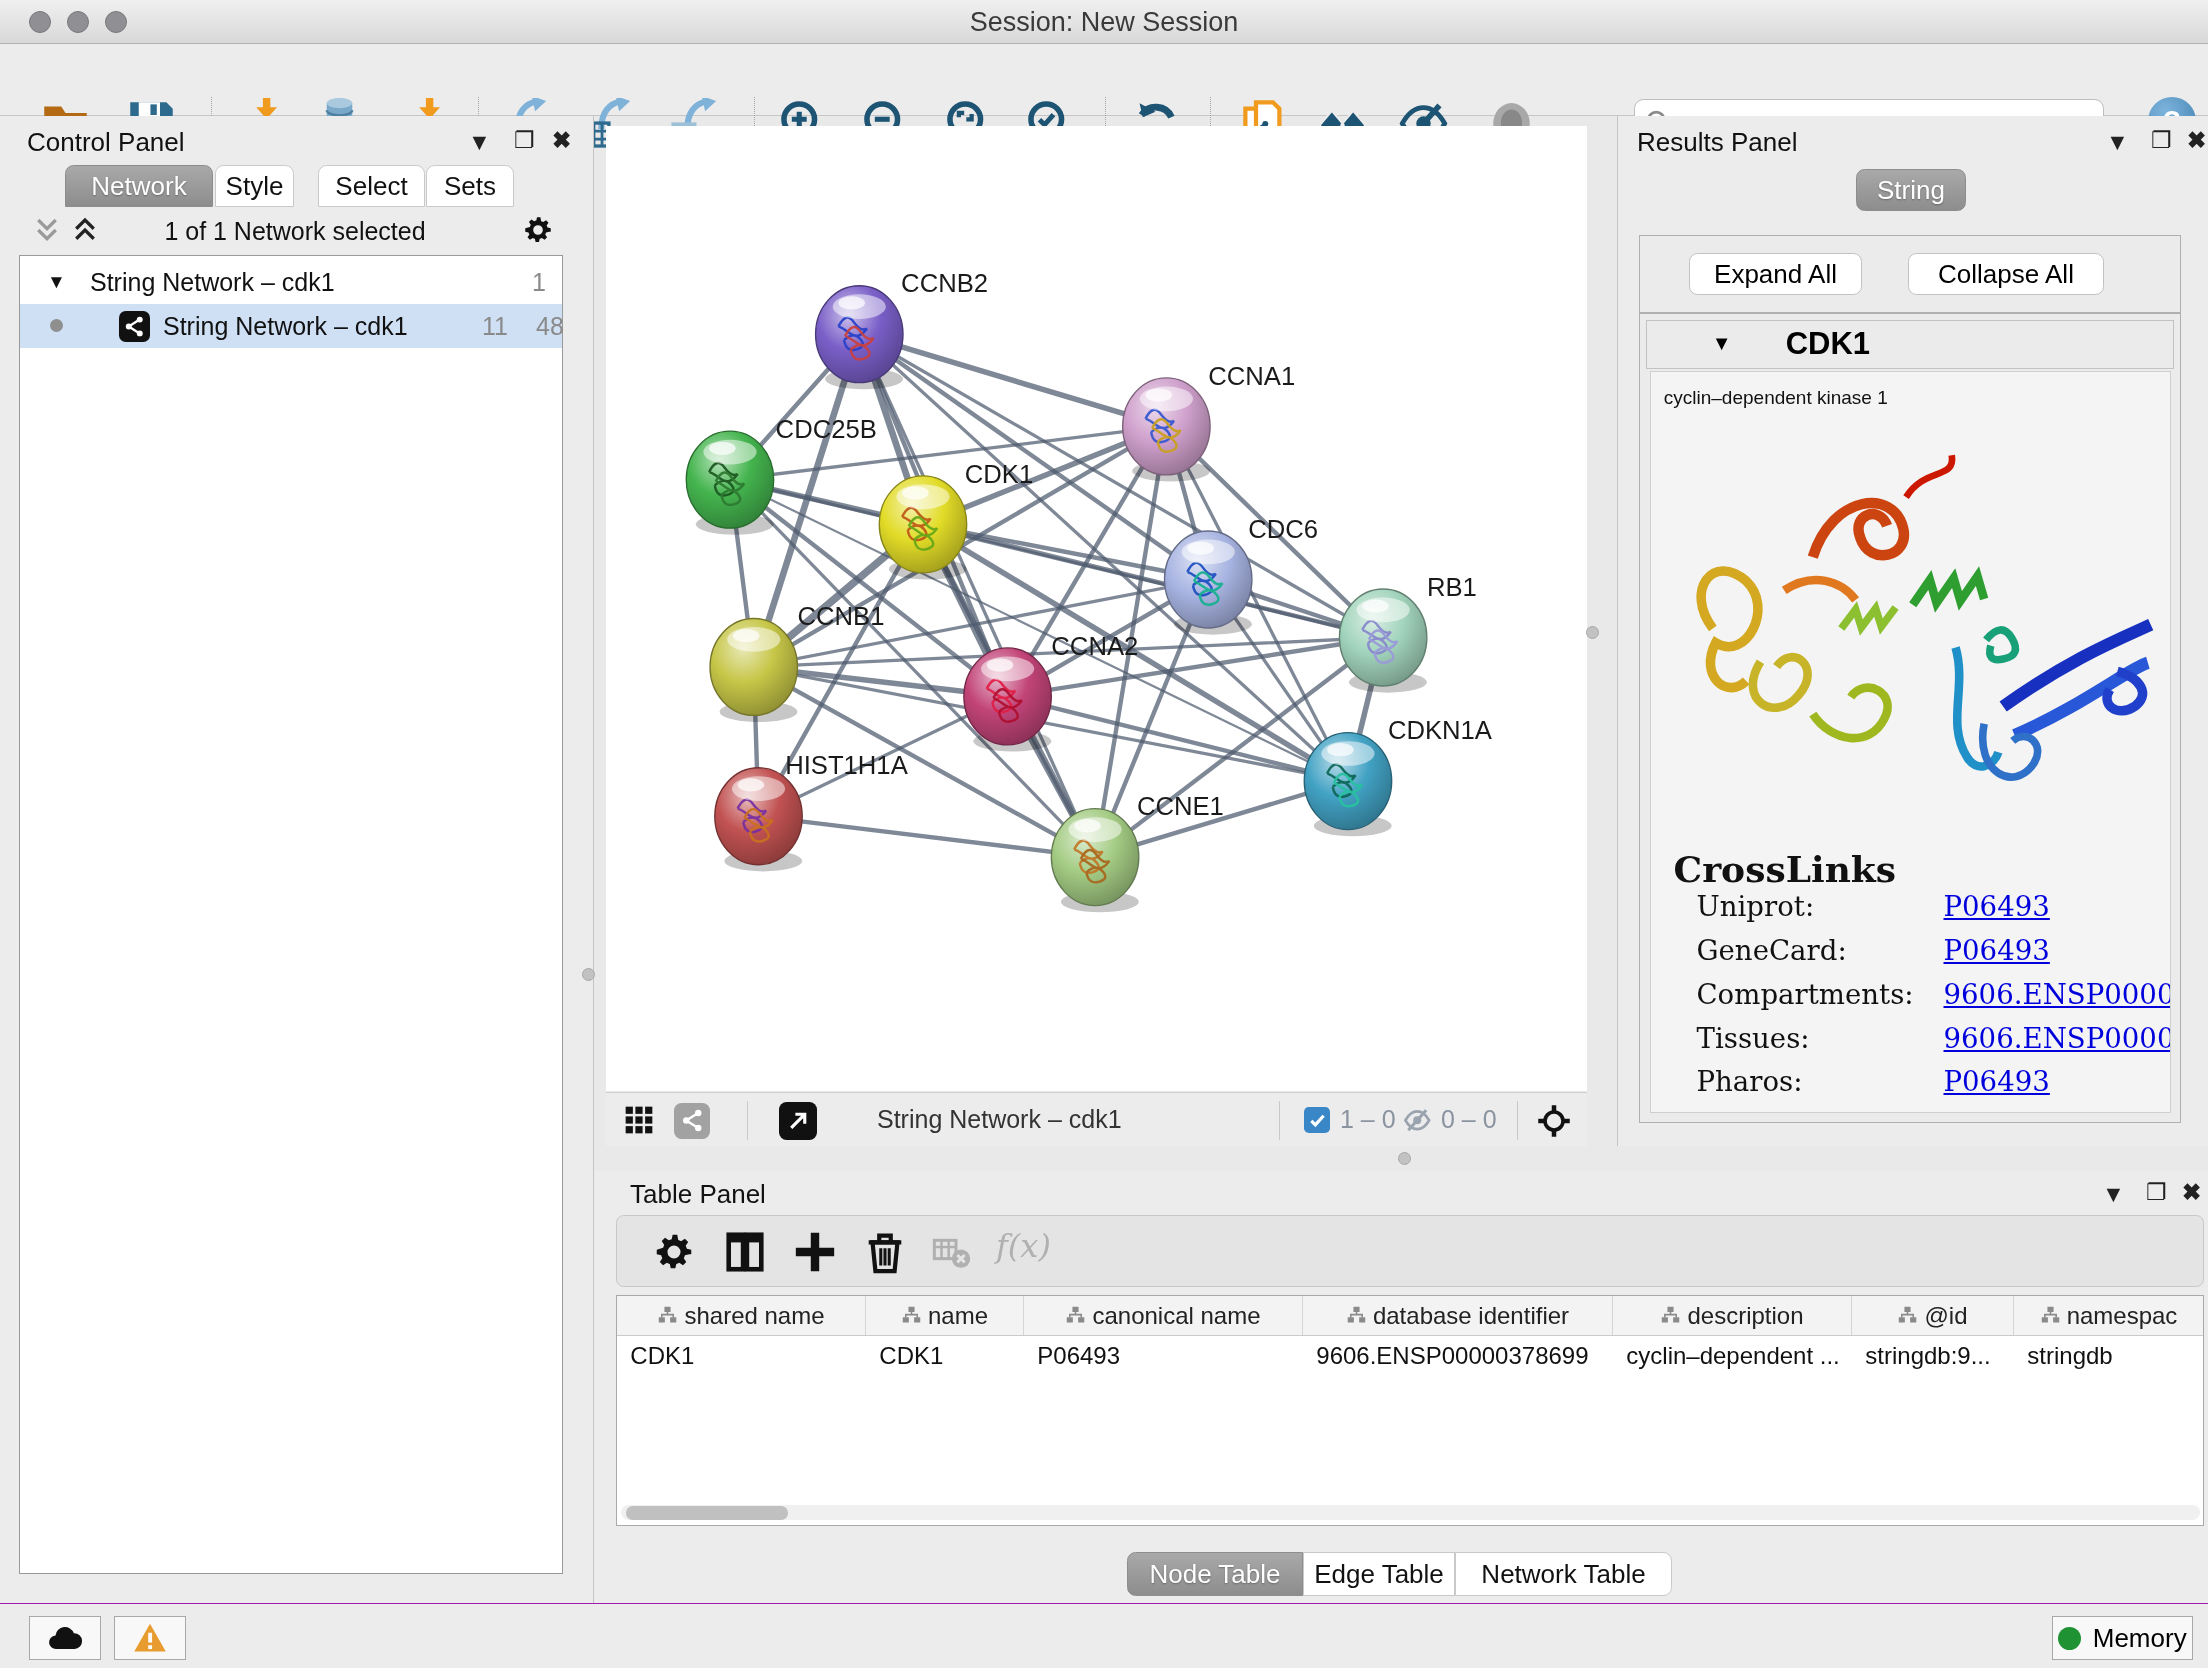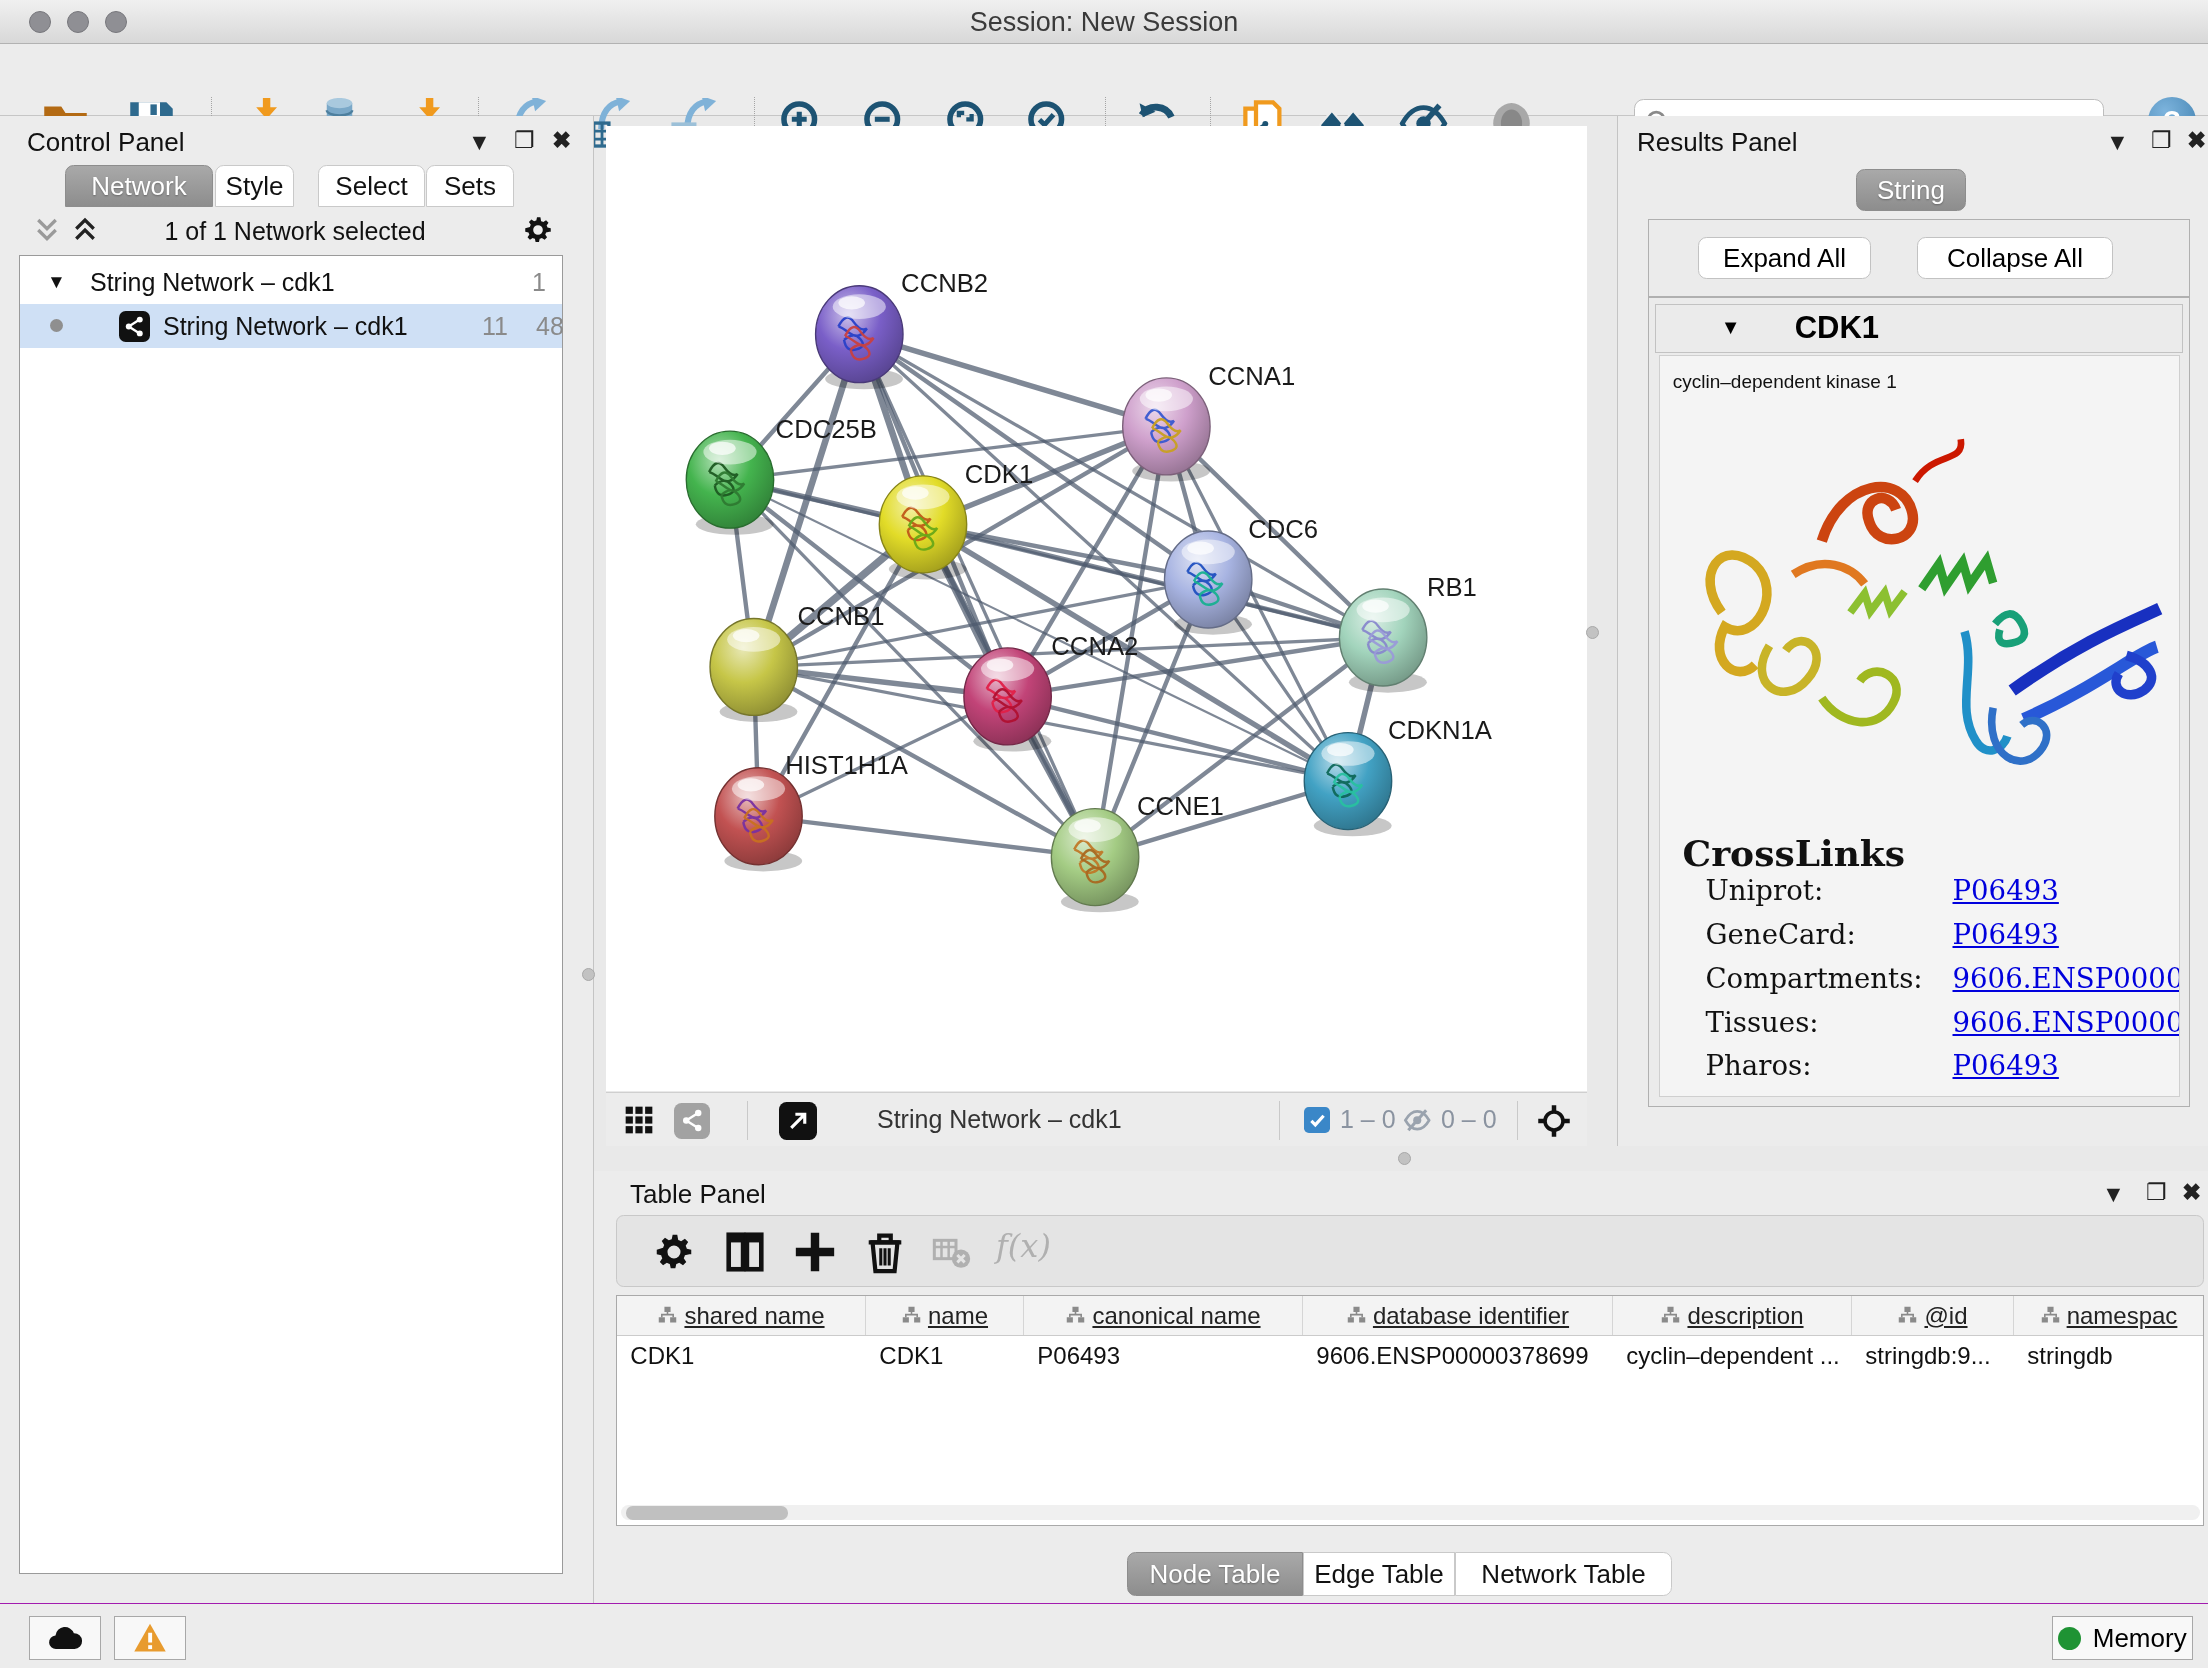--- a/index.html
+++ b/index.html
@@ -40,35 +40,35 @@
   .nf-sep { position:absolute; top:7.6px; height:39px; width:0; border-left:1px solid #c9c9c9; }
   .nf-txt { position:absolute; font-size:25px; color:#333; top:12.4px; }
   .nf-cnt { color:#8a93a0; }
   #nf-check { position:absolute; left:698px; top:14.3px; width:26px; height:26px; background:#3a87c8; border-radius:4.8px; }
 
   
   .dot { position:absolute; width:13.3px; height:13.3px; border-radius:50%; background:#c2c2c2; border:1px solid #a8a8a8; cursor:pointer; }
 
   
   #results-panel { left:1617px; top:116px; width:592px; height:1030px; background:#ececec; border-left:1px solid #c4c4c4; }
-  .rp-box { position:absolute; left:30px; width:542px; border:1px solid #b0b0b0; background:#ebebeb; }
+  .rp-box { position:absolute; left:21px; width:542px; border:1px solid #b0b0b0; background:#ebebeb;margin-top:16px; }
   .btn { position:absolute; height:42px; background:#fff; border:1px solid #c2c2c2; border-radius:8.6px; font-size:26px; text-align:center; line-height:40px; cursor:pointer; }
   #rp-entry-head { position:absolute; left:5.7px; top:5.7px; right:5.7px; height:49px; border:1px solid #c2c2c2; background:#ebebeb; }
   #rp-content { position:absolute; left:9.5px; top:57px; right:9.5px; bottom:9.5px; background:#f4f4f4; border:1px solid #cfcfcf; overflow:hidden; }
   .serif { font-family:"DejaVu Serif","Liberation Serif",serif; }
   .xl-row { position:absolute; left:46px; font-size:27.6px; color:#111; }
   .xl-val { position:absolute; left:247px; top:0; color:#0000dd; text-decoration:underline; cursor:pointer; }
 
   
   #table-panel { left:594px; top:1171px; width:1614px; height:432px; background:#ececec; }
   #tp-toolbar { position:absolute; left:22px; top:44px; width:1588px; height:72px; background:#e4e4e4; border:1px solid #c8c8c8; border-radius:7.6px; }
   .tpi { position:absolute; top:13.3px; width:46px; height:46px; cursor:pointer; }
   #tp-table { position:absolute; left:22px; top:124px; width:1588px; height:231px; background:#fff; border:1px solid #a9a9a9; }
   #tp-head { display:grid; grid-template-columns:249px 158px 279px 310px 239px 162px 1fr; height:40px; background:#f3f3f3; border-bottom:1px solid #cbcbcb; }
-  .th { display:flex; align-items:center; justify-content:center; gap:6px; font-size:24px; color:#222; border-right:1px solid #d5d5d5; cursor:pointer; white-space:nowrap; overflow:hidden;text-decoration:underline; }
+  .th { display:flex; align-items:center; justify-content:center; gap:6px; font-size:24px; color:#222; border-right:1px solid #d5d5d5; cursor:pointer; white-space:nowrap; overflow:hidden; }
   #tp-row { display:grid; grid-template-columns:249px 158px 279px 310px 239px 162px 1fr; height:40px; }
   .td { font-size:24px; color:#111; line-height:40px; padding-left:13.3px; white-space:nowrap; overflow:hidden; }
   #tp-scroll { position:absolute; left:3.8px; bottom:4.8px; width:1579px; height:15px; background:#f0f0f0; border-radius:7.6px; }
   #tp-thumb { position:absolute; left:5.7px; top:1px; width:162px; height:13.3px; background:#c0c0c0; border-radius:6.7px; cursor:pointer; }
 
   
   #status-bar { left:0; top:1603px; width:2208px; height:66px; background:#ececec; border-top:1px solid #a21caf; }
   .sb-btn { position:absolute; top:12.4px; height:44px; background:#f8f8f8; border:1.9px solid #a8a8a8; cursor:pointer; display:flex; align-items:center; justify-content:center; }
 
   .net-label { font-size:27px; fill:#1a1a1a; font-family:"Liberation Sans",sans-serif; }

